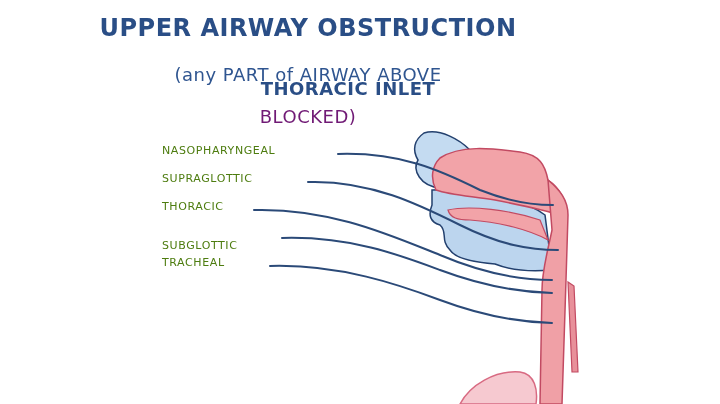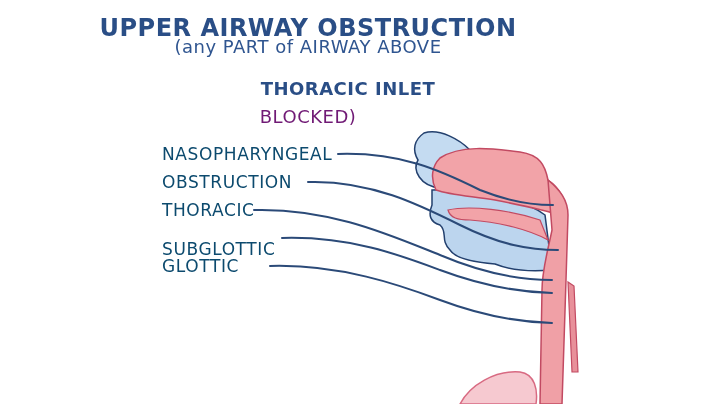--- a/index.html
+++ b/index.html
@@ -1,22 +1,22 @@
 <!DOCTYPE html>
 <html><head>
   <meta charset="utf-8">
   <style>
     html, body { margin: 0; padding: 0; background: #ffffff; }
     body { width: 720px; height: 404px; position: relative; overflow: hidden; font-family: "DejaVu Sans", sans-serif; }
     .title { position: absolute; left: 0; width: 616px; text-align: center; color: #2a4e86; font-weight: bold; letter-spacing: 0.5px; }
     .t1 { top: 14px; font-size: 24px; }
-    .t2 { top: 36px; font-size: 18px; font-weight: normal; color: #2f5590; }
+    .t2 { top: 64px; font-size: 18px; font-weight: normal; color: #2f5590; }
     .t3 { top: 78px; font-size: 18px; margin-left: 40px; }
     .t4 { top: 106px; font-size: 18px; font-weight: normal; color: #701a75; }
-    .lbl { position: absolute; left: 162px; font-size: 17px; color: #0c4a6e; letter-spacing: 0.6px; font-weight: normal; }
+    .lbl { position: absolute; left: 162px; font-size: 11px; color: #4d7c0f; letter-spacing: 0.6px; font-weight: normal; }
     svg { position: absolute; left: 0; top: 0; }
   </style>
 </head>
 <body>
 
 <div class="title t1">UPPER AIRWAY OBSTRUCTION</div>
 <div class="title t2">(any PART of AIRWAY ABOVE</div>
 <div class="title t3">THORACIC INLET</div>
 <div class="title t4">BLOCKED)</div>
 
@@ -36,16 +36,16 @@
   <g stroke="#2b4a78" stroke-width="2" fill="none" stroke-linecap="round">
     <path d="M338,154 C400,152 440,170 480,190 C505,200 530,205 553,205"></path>
     <path d="M308,182 C370,180 420,205 460,225 C500,245 530,250 558,250"></path>
     <path d="M254,210 C330,208 390,235 440,255 C480,272 515,280 552,280"></path>
     <path d="M282,238 C350,236 400,255 440,270 C480,285 515,292 552,293"></path>
     <path d="M270,266 C340,264 400,285 440,300 C480,315 515,322 552,323"></path>
   </g>
 </svg>
 
 <div class="lbl" style="top:144px">NASOPHARYNGEAL</div>
-<div class="lbl" style="top:172px">OBSTRUCTION</div>
+<div class="lbl" style="top:172px">SUPRAGLOTTIC</div>
 <div class="lbl" style="top:200px">THORACIC</div>
 <div class="lbl" style="top:239px">SUBGLOTTIC</div>
-<div class="lbl" style="top:256px">GLOTTIC</div>
+<div class="lbl" style="top:256px">TRACHEAL</div>
 
 </body></html>

